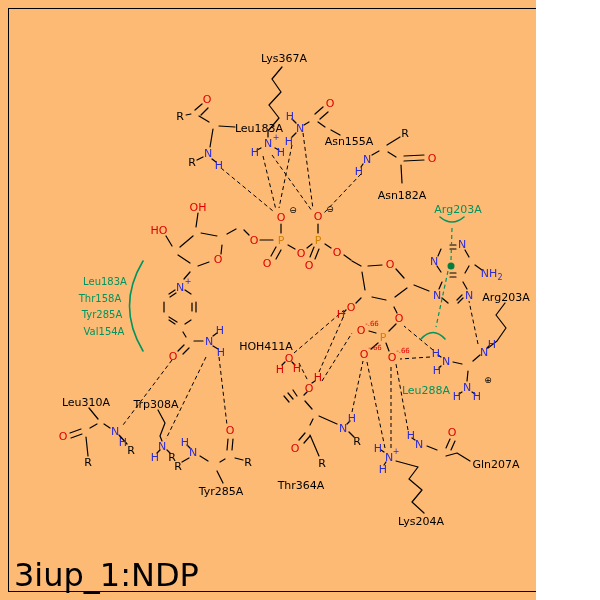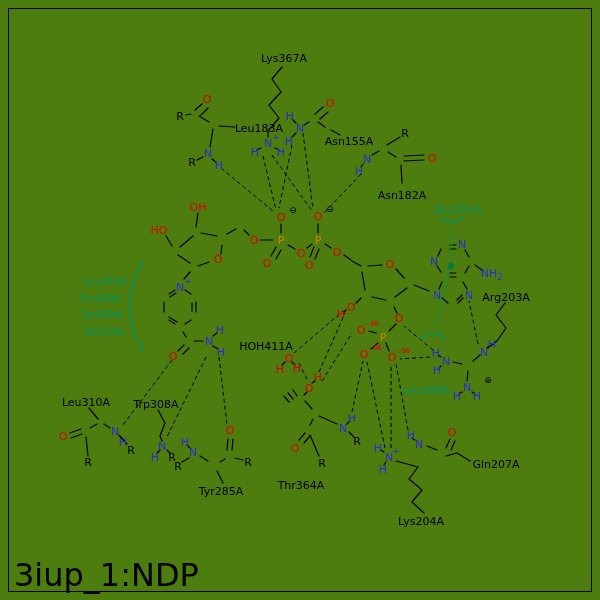--- a/index.html
+++ b/index.html
@@ -1,16 +1,16 @@
 <!DOCTYPE html>
 <html><head>
 <meta charset="utf-8">
 <style>
   html,body{margin:0;padding:0;background:#ffffff;}
-  #canvas{position:relative;width:600px;height:600px;background:#4d7c0f;overflow:hidden;}
+  #canvas{position:relative;width:536px;height:600px;background:#fdba74;overflow:hidden;}
   svg text{font-family:"DejaVu Sans","Liberation Sans",sans-serif;}
   .frame{fill:none;stroke:#000;stroke-width:1;}
 </style>
 </head>
 <body>
 
 <div id="canvas">
   <svg id="diagram-svg" width="600" height="600" viewBox="0 0 600 600">
 
     <rect class="frame" x="8.5" y="8.5" width="583" height="583"></rect>

